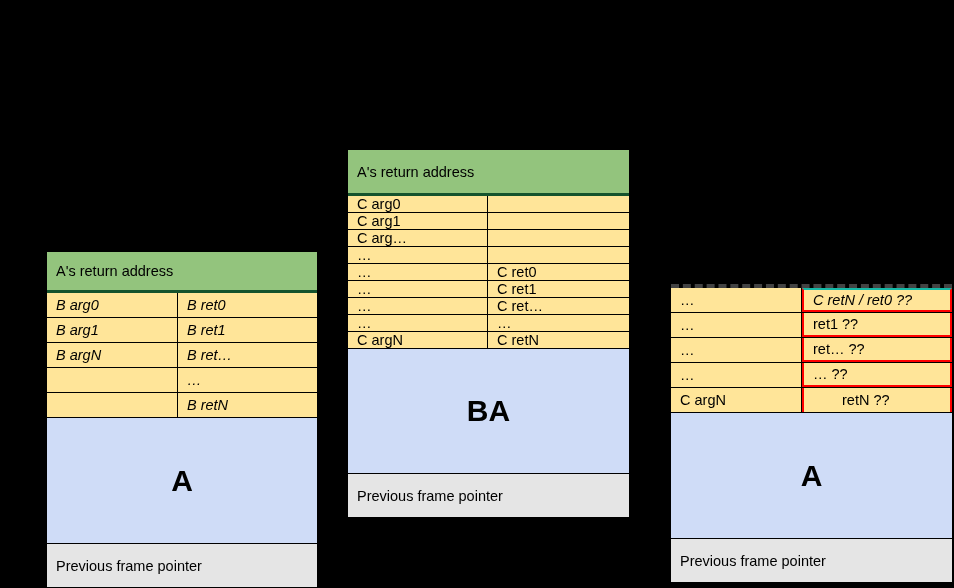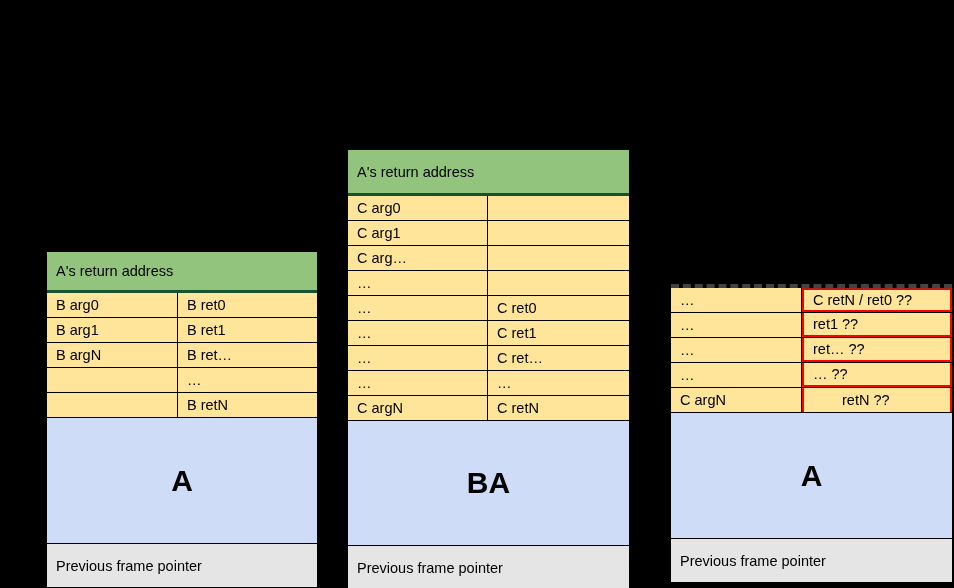--- a/index.html
+++ b/index.html
@@ -75,21 +75,21 @@
   .cell.right-col {
     flex: 1;
   }
 
   
   .cell.hi {
     border: 2px solid #ff0000;
     border-top: 0;
     border-bottom: 2px solid #ff0000;
   }
-  .row.hi-first .cell.hi { border-top: 2px solid #b91c1c; }
+  .row.hi-first .cell.hi { border-top: 2px solid #14b8a6; font-style: italic; }
   .row.hi-last .cell.hi { border-bottom: 0; border-left: 2px solid #ff0000;
                           border-right: 2px solid #ff0000; border-top: 0; padding-left: 38px; }
 
   .body-block {
     background: #cfdcf7;
     display: flex;
     align-items: center;
     justify-content: center;
     font-size: 30px;
     font-weight: bold;
@@ -119,22 +119,22 @@
   }
 
   
   #panel-left   { left: 46px;  top: 251px; width: 272px; }
   #panel-mid    { left: 347px; top: 149px; width: 283px; }
   #panel-right  { left: 670px; top: 287px; width: 283px; }
 
   #panel-left  .hdr { height: 41px; }
   #panel-mid   .hdr { height: 46px; }
 
-  #panel-left  .row { height: 25px; }
-  #panel-mid   .row { height: 25px; }
+  #panel-left  .row { height: 25px; font-style: italic; }
+  #panel-mid   .row { height: 17px; }
   #panel-right .row { height: 25px; }
 
   #panel-left  .cell.left-col { width: 131px; }
   #panel-mid   .cell.left-col { width: 140px; }
   #panel-right .cell.left-col { width: 131px; }
 
   #panel-left  .body-block { height: 126px; }
   #panel-mid   .body-block { height: 125px; }
   #panel-right .body-block { height: 126px; }
 

